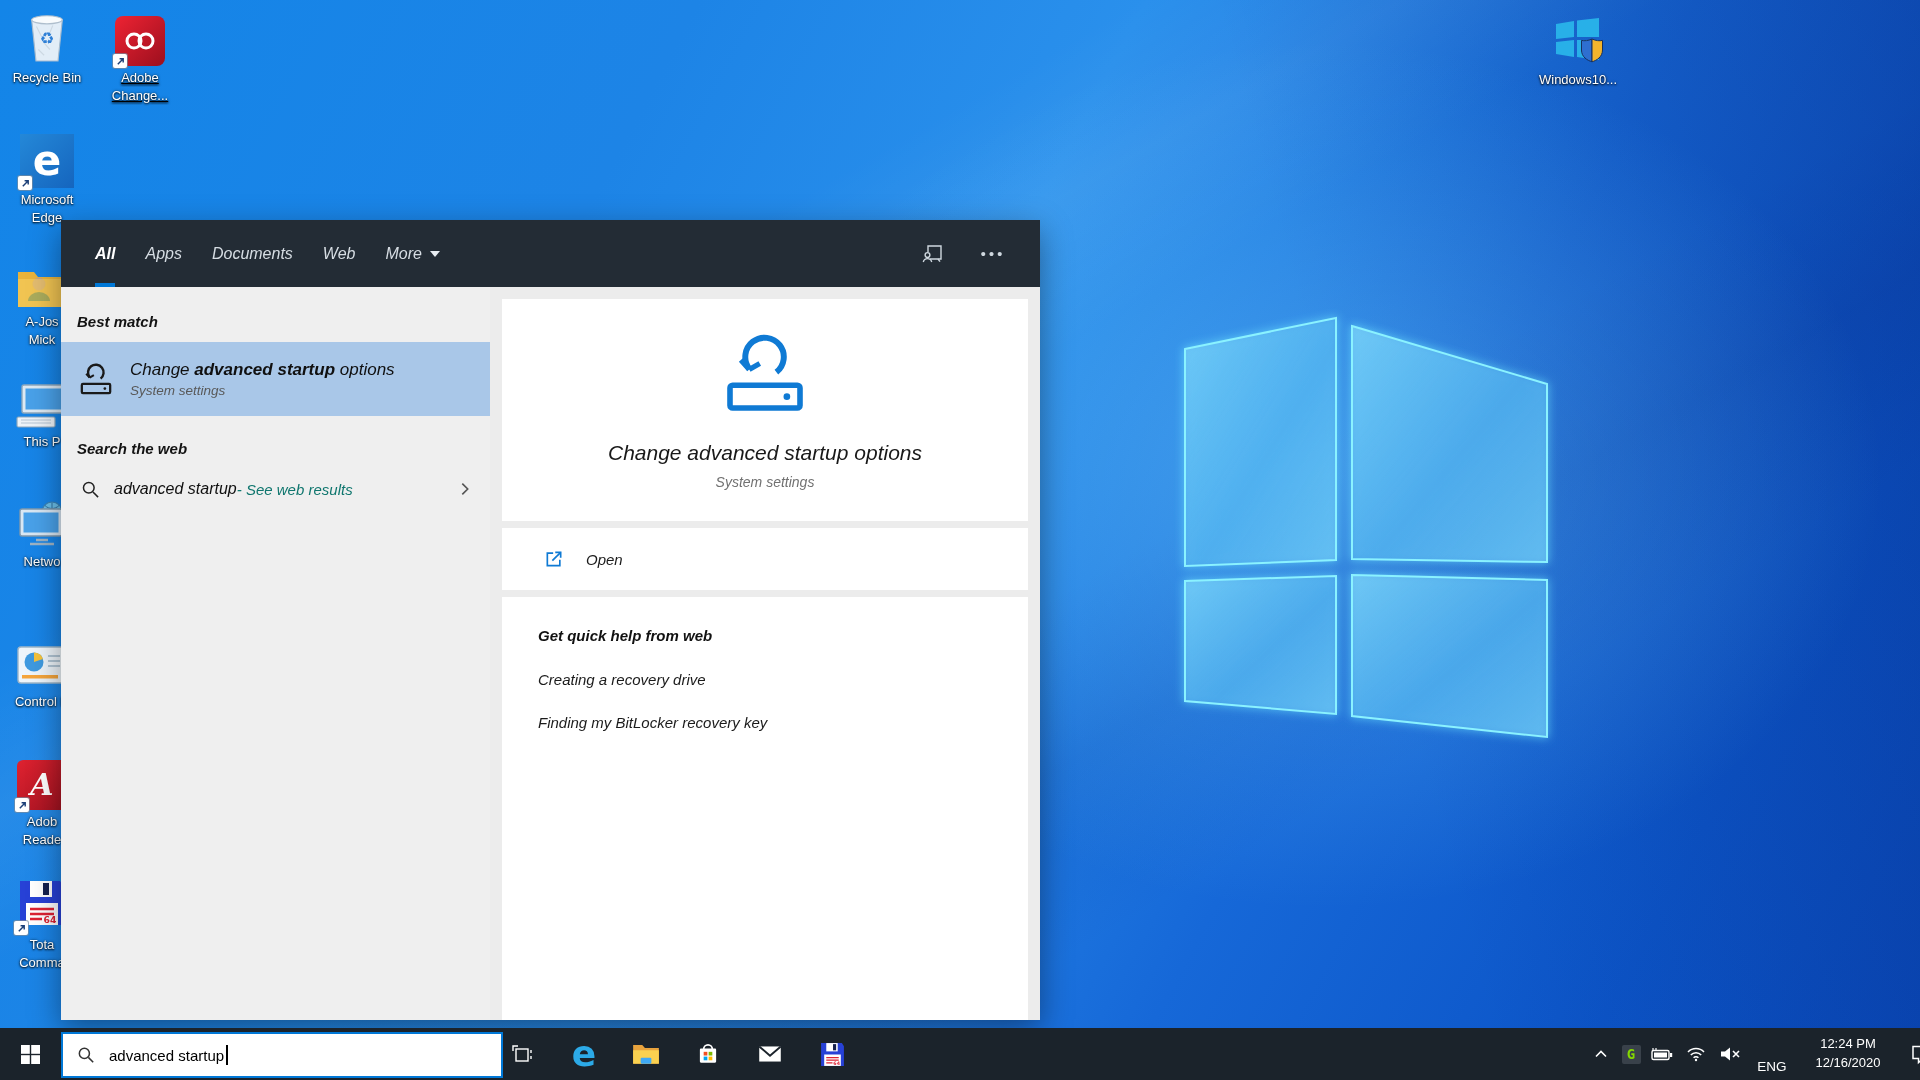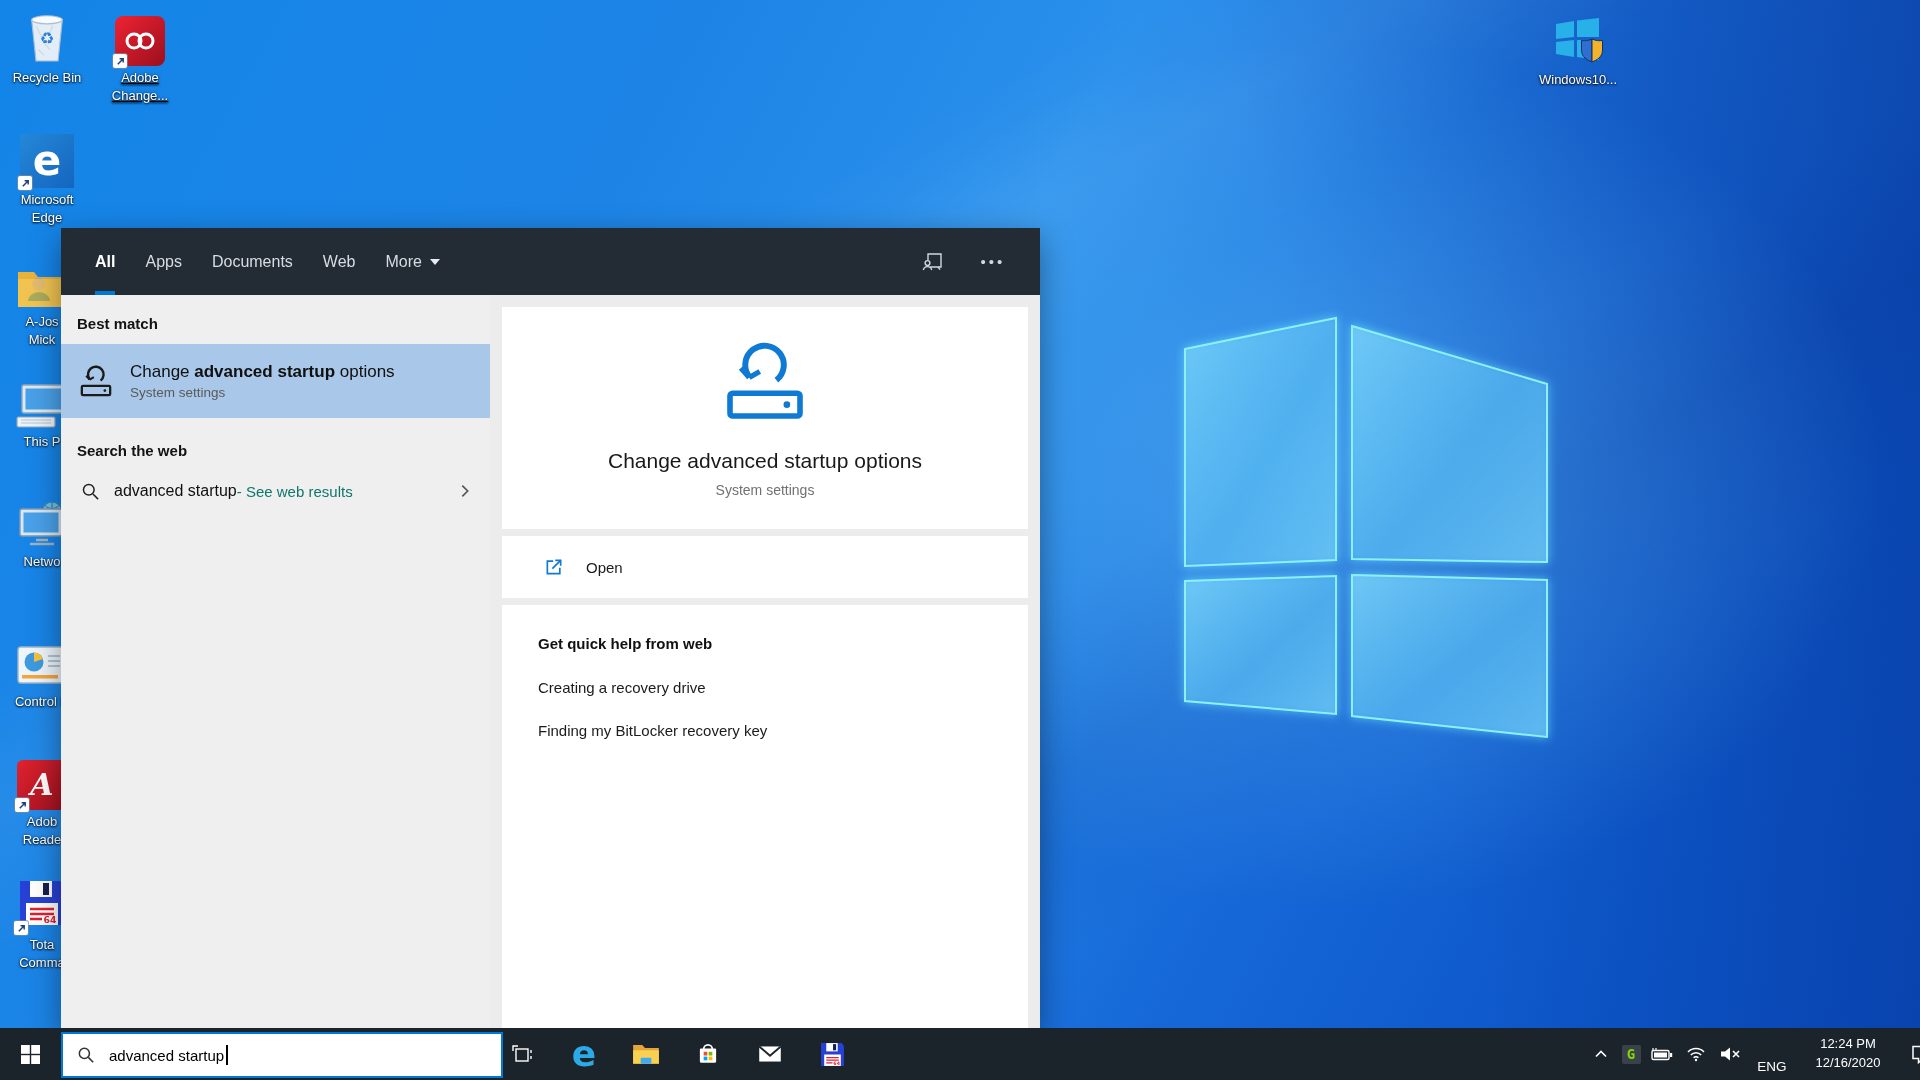--- a/index.html
+++ b/index.html
@@ -20,33 +20,33 @@
   .dart{height:58px;display:flex;align-items:flex-end;justify-content:center;position:relative;}
   .dlabel{color:#fff;font-size:13px;line-height:1.35;text-align:center;margin-top:3px;
     text-shadow:0 1px 2px rgba(0,0,0,.95),0 0 3px rgba(0,0,0,.6);white-space:nowrap;}
   .scut{position:absolute;left:-2px;bottom:-2px;width:14px;height:14px;background:#fff;border-radius:2px;
     box-shadow:0 0 0 1px rgba(120,140,160,.7);display:flex;align-items:center;justify-content:center;}
   .redsq{width:50px;height:50px;border-radius:8px;display:flex;align-items:center;justify-content:center;}
   .edgesq{width:54px;height:54px;background:linear-gradient(135deg,#2488d8,#1565be);display:flex;align-items:center;justify-content:center;}
   .edgesq span{color:#fff;font-weight:bold;font-size:42px;line-height:1;font-family:"DejaVu Sans",sans-serif;}
 
   
-  .panel{position:absolute;left:61px;top:228px;width:979px;height:800px;z-index:5;
-    box-shadow:0 10px 30px rgba(0,0,0,.40);}
+  .panel{position:absolute;left:61px;top:220px;width:979px;height:800px;z-index:5;
+    box-shadow:0 10px 30px rgba(0,0,0,.40);font-style:italic;}
   .phead{height:67px;background:#232c35;display:flex;align-items:center;padding:0 30px 0 34px;}
   .tab{position:relative;height:100%;display:flex;align-items:center;margin-right:30px;color:#d6dde3;font-size:16px;cursor:pointer;}
   .tab.active{color:#fff;font-weight:bold;}
   .tab .underline{position:absolute;left:0;right:0;bottom:0;height:4px;background:#0078d7;}
   .caret-down{width:0;height:0;border-left:5px solid transparent;border-right:5px solid transparent;border-top:6px solid #e8edf2;margin-left:8px;}
   .headicons{margin-left:auto;display:flex;align-items:center;gap:26px;color:#cfd8df;}
   .hbtn{width:34px;height:34px;display:flex;align-items:center;justify-content:center;cursor:pointer;}
   .dots{font-size:15px;letter-spacing:3px;color:#cfd8df;}
 
   .pbody{display:flex;height:733px;}
-  .pleft{width:429px;background:#efefef;padding-top:20px;box-sizing:border-box;}
+  .pleft{width:429px;background:#efefef;padding-top:26px;box-sizing:border-box;}
   .sechead{font-weight:bold;font-size:15px;color:#131313;margin:0 0 12px 16px;}
   .sechead2{font-weight:bold;font-size:15px;color:#131313;margin:24px 0 6px 16px;}
   .bmrow{height:74px;background:#a9c7e8;display:flex;align-items:center;padding-left:18px;gap:17px;cursor:pointer;}
   .bmicon{color:#1a1a1a;display:flex;}
   .bmtitle{font-size:17px;color:#101010;}
   .bmsub{font-size:13.5px;color:#595959;margin-top:3px;}
   .webrow{height:52px;display:flex;align-items:center;padding-left:20px;position:relative;cursor:pointer;}
   .webrow .q{font-size:16px;color:#101010;margin-left:14px;}
   .webrow .sfx{font-size:15px;color:#0f766e;}
   .chevR{position:absolute;right:16px;top:50%;transform:translateY(-50%);color:#555;display:flex;}

